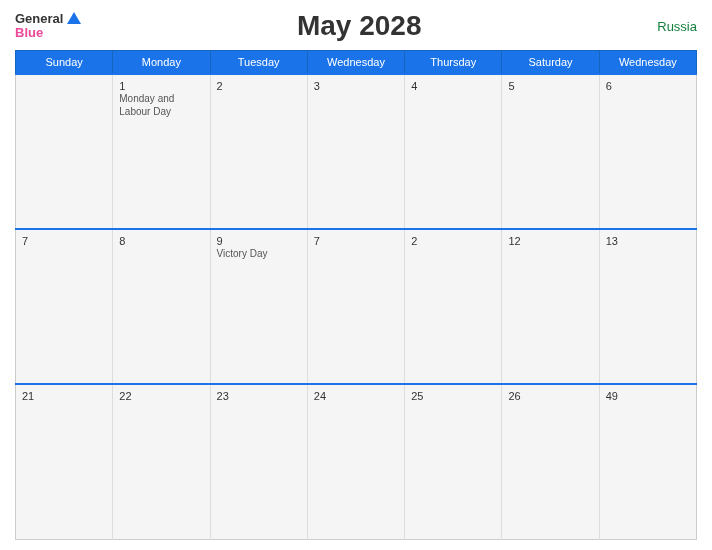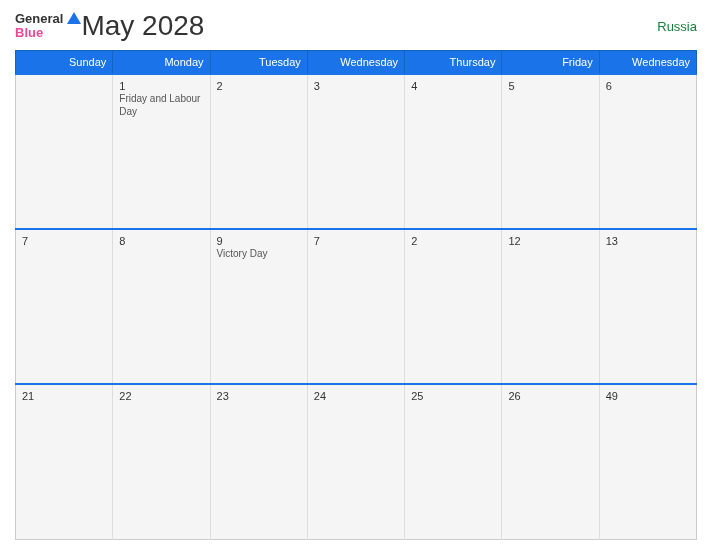--- a/index.html
+++ b/index.html
@@ -23,21 +23,22 @@
       justify-content: space-between;
       margin-bottom: 8px;
     }
     .logo {
       display: flex;
       gap: 4px;
     }
     .month-title {
       font-size: 28px;
       color: #333;
-      font-weight: normal;
+      font-weight: bold;
+      text-align: center;
       flex: 1;
     }
     .country {
       font-size: 13px;
       color: #15803d;
       text-align: right;
       min-width: 60px;
     }
     .calendar {
       flex: 1;
@@ -47,21 +48,21 @@
       table-layout: fixed;
     }
     .calendar thead tr {
       background-color: #1a73e8;
     }
     .calendar thead th {
       color: #fff;
       font-size: 11px;
       font-weight: normal;
       padding: 5px 6px;
-      text-align: right;
+      text-align: center;
       border: 1px solid #1565c0;
     }
     .calendar tbody tr {
       border-top: 2px solid #1a73e8;
     }
     .calendar tbody td {
       vertical-align: top;
       padding: 5px 6px;
       font-size: 11px;
       color: #333;
@@ -107,28 +108,28 @@
   </div>
 
   <table class="calendar">
     <thead>
       <tr>
         <th>Sunday</th>
         <th>Monday</th>
         <th>Tuesday</th>
         <th>Wednesday</th>
         <th>Thursday</th>
-        <th>Friday</th>
+        <th>Saturday</th>
         <th>Wednesday</th>
       </tr>
     </thead>
     <tbody id="calendar-body">
     <tr>
           <td></td>
-          <td><span class="day-num">1</span><span class="event">Friday and Labour Day</span></td>
+          <td><span class="day-num">1</span><span class="event">Monday and Labour Day</span></td>
           <td>
             <span class="day-num">2</span>
           </td>
           <td>
             <span class="day-num">3</span>
           </td>
           <td>
             <span class="day-num">4</span>
           </td>
           <td>

